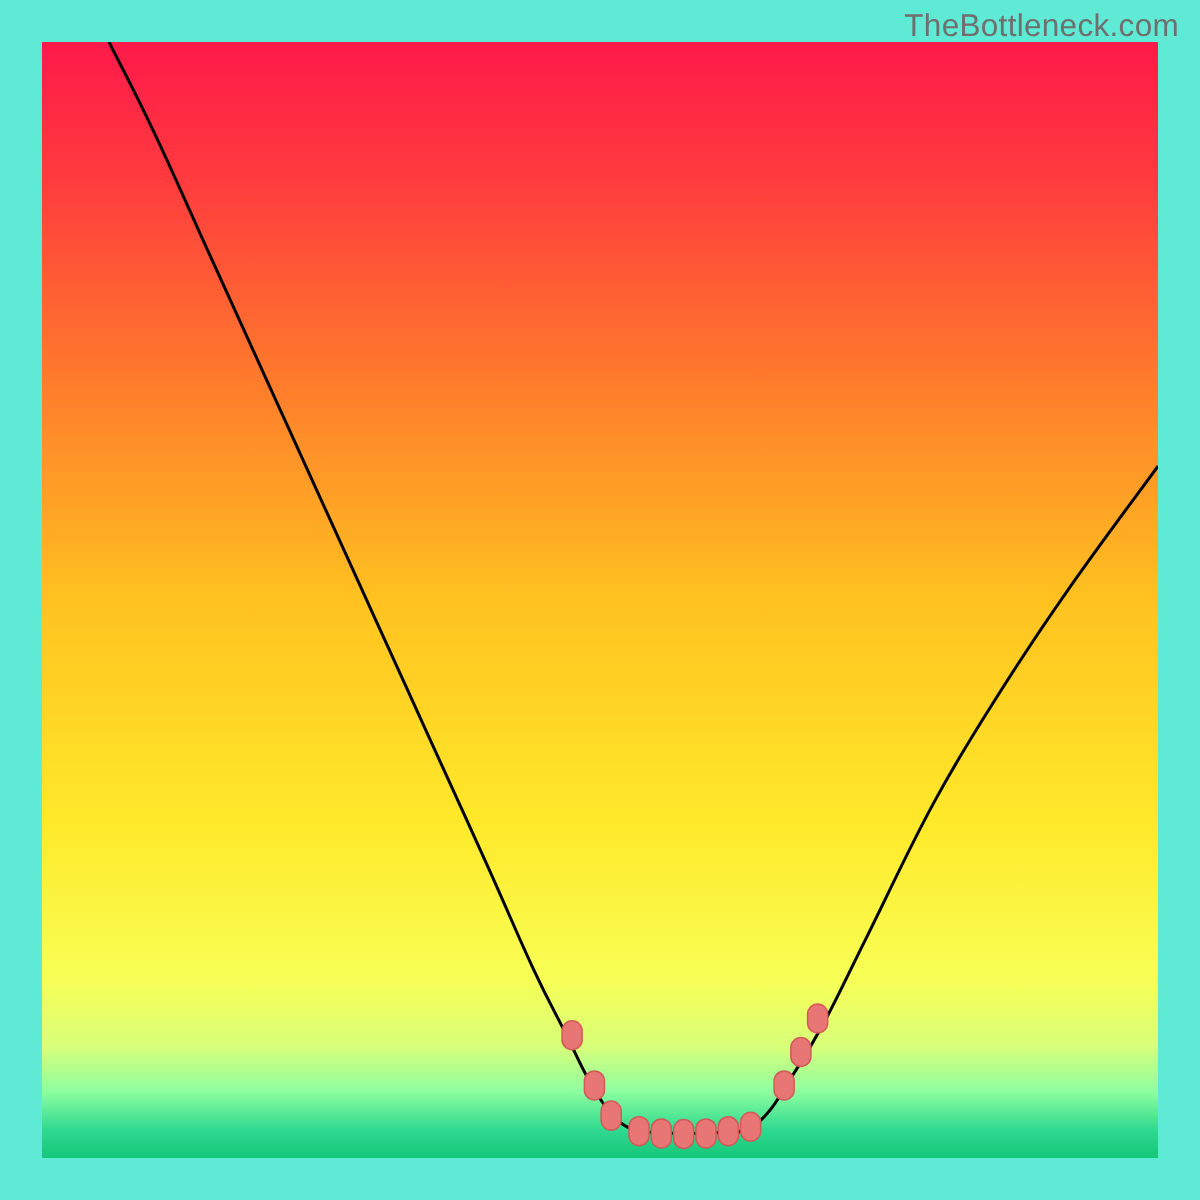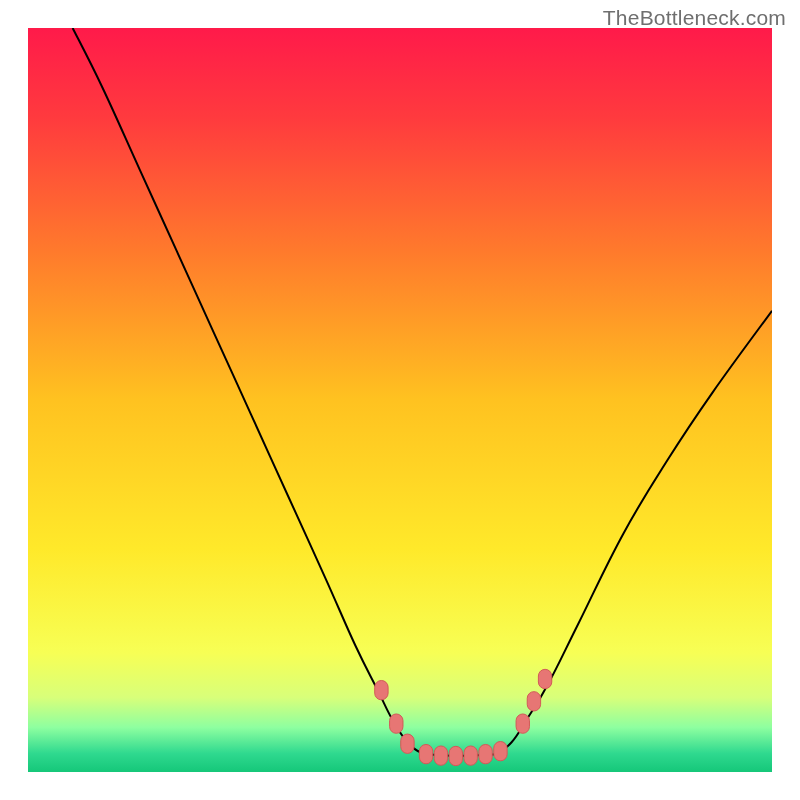--- a/index.html
+++ b/index.html
@@ -9,21 +9,21 @@
     height: 800px;
     overflow: hidden;
     background: #000;
     font-family: Arial, Helvetica, sans-serif;
   }
   .frame {
     position: absolute;
     top: 0; left: 0;
     width: 800px;
     height: 800px;
-    background: #ffffff;
+    background: #5eead4;
   }
   .plot-area {
     position: absolute;
     top: 28px;
     left: 28px;
     width: 744px;
     height: 744px;
     overflow: hidden;
   }
   .gradient {

